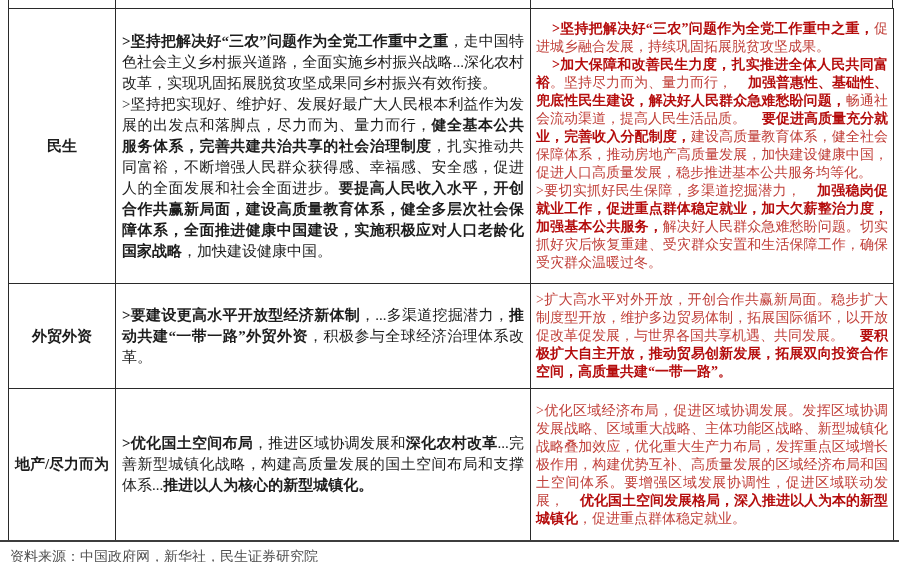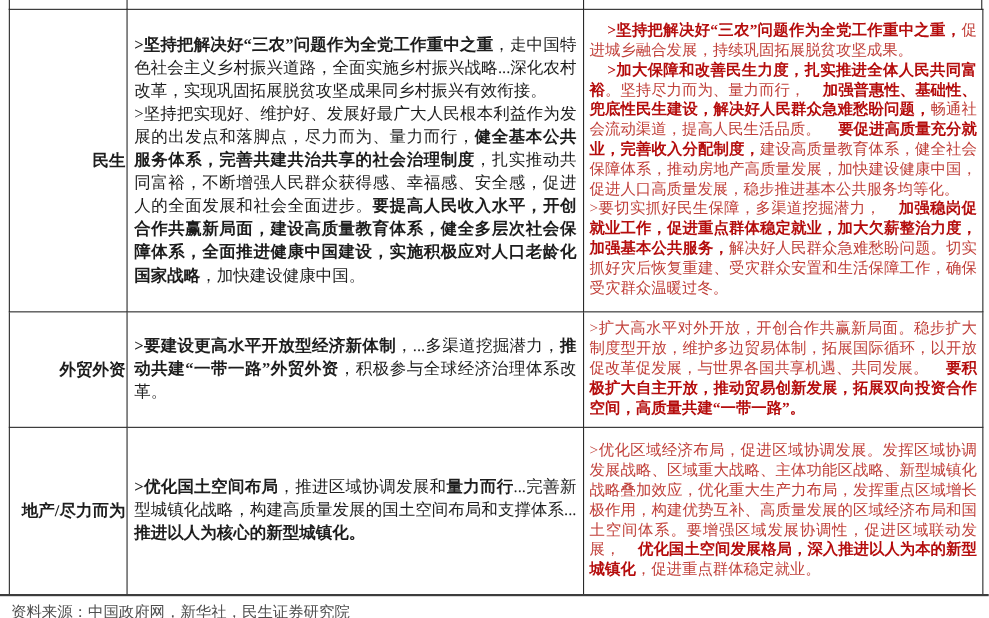--- a/index.html
+++ b/index.html
@@ -32,21 +32,21 @@
   table.policy col.c3{width:363px;}
   table.policy tr:nth-child(1){height:275px;}
   table.policy tr:nth-child(2){height:105px;}
   table.policy tr:nth-child(3){height:152px;}
   table.policy td{
     border:1px solid var(--border);
     vertical-align:middle;
     box-sizing:border-box;
   }
   td.cell-label{
-    text-align:right;
+    text-align:center;
     font-weight:bold;
     font-size:15px;
     color:var(--text);
     padding:0 1px;
   }
   td.cell-middle{
     padding:2px 6px;
     color:var(--text);
     font-size:15px;
     line-height:21px;
@@ -106,21 +106,21 @@
           <td class="cell-middle">
             <div class="para"><span class="seg-bold">&gt;要建设更高水平开放型经济新体制</span><span>，...多渠道挖掘潜力，</span><span class="seg-bold">推动共建“一带一路”外贸外资</span><span>，积极参与全球经济治理体系改革。</span></div>
           </td>
           <td class="cell-right">
             <div class="para"><span>&gt;扩大高水平对外开放，开创合作共赢新局面。稳步扩大制度型开放，维护多边贸易体制，拓展国际循环，以开放促改革促发展，与世界各国共享机遇、共同发展。</span><span class="seg-bold">要积极扩大自主开放，推动贸易创新发展，拓展双向投资合作空间，高质量共建“一带一路”。</span></div>
           </td>
         </tr>
         <tr>
           <td class="cell-label">地产/尽力而为</td>
           <td class="cell-middle">
-            <div class="para"><span class="seg-bold">&gt;优化国土空间布局</span><span>，推进区域协调发展和</span><span class="seg-bold">量力而行</span><span>...完善新型城镇化战略，构建高质量发展的国土空间布局和支撑体系...</span><span class="seg-bold">推进以人为核心的新型城镇化。</span></div>
+            <div class="para"><span class="seg-bold">&gt;优化国土空间布局</span><span>，推进区域协调发展和</span><span class="seg-bold">深化农村改革</span><span>...完善新型城镇化战略，构建高质量发展的国土空间布局和支撑体系...</span><span class="seg-bold">推进以人为核心的新型城镇化。</span></div>
           </td>
           <td class="cell-right">
             <div class="para"><span>&gt;优化区域经济布局，促进区域协调发展。发挥区域协调发展战略、区域重大战略、主体功能区战略、新型城镇化战略叠加效应，优化重大生产力布局，发挥重点区域增长极作用，构建优势互补、高质量发展的区域经济布局和国土空间体系。要增强区域发展协调性，促进区域联动发展，</span><span class="seg-bold">优化国土空间发展格局，深入推进以人为本的新型城镇化</span><span>，促进重点群体稳定就业。</span></div>
           </td>
         </tr>
       </tbody>
   </table>
 
   <div class="bottom-rule"></div>
   <div class="source-note">资料来源：中国政府网，新华社，民生证券研究院</div>

